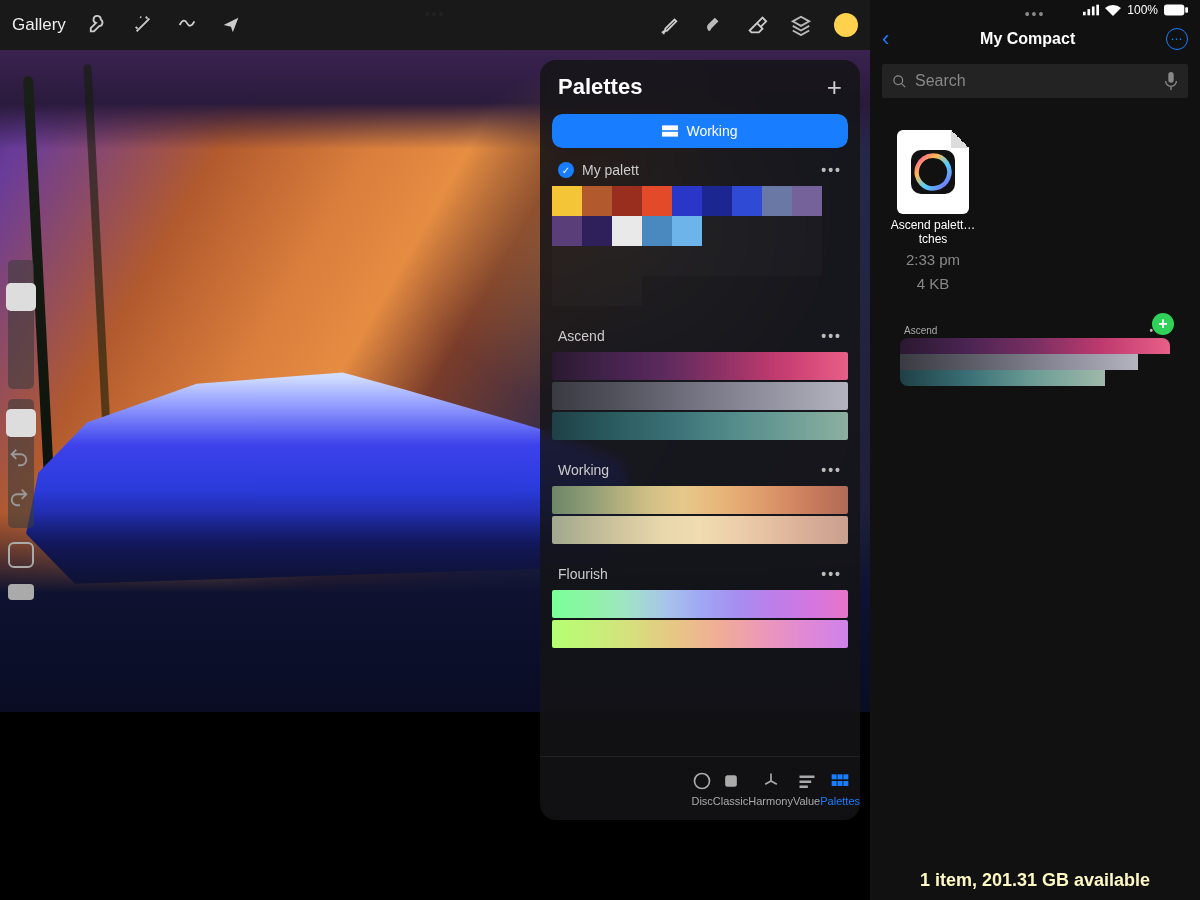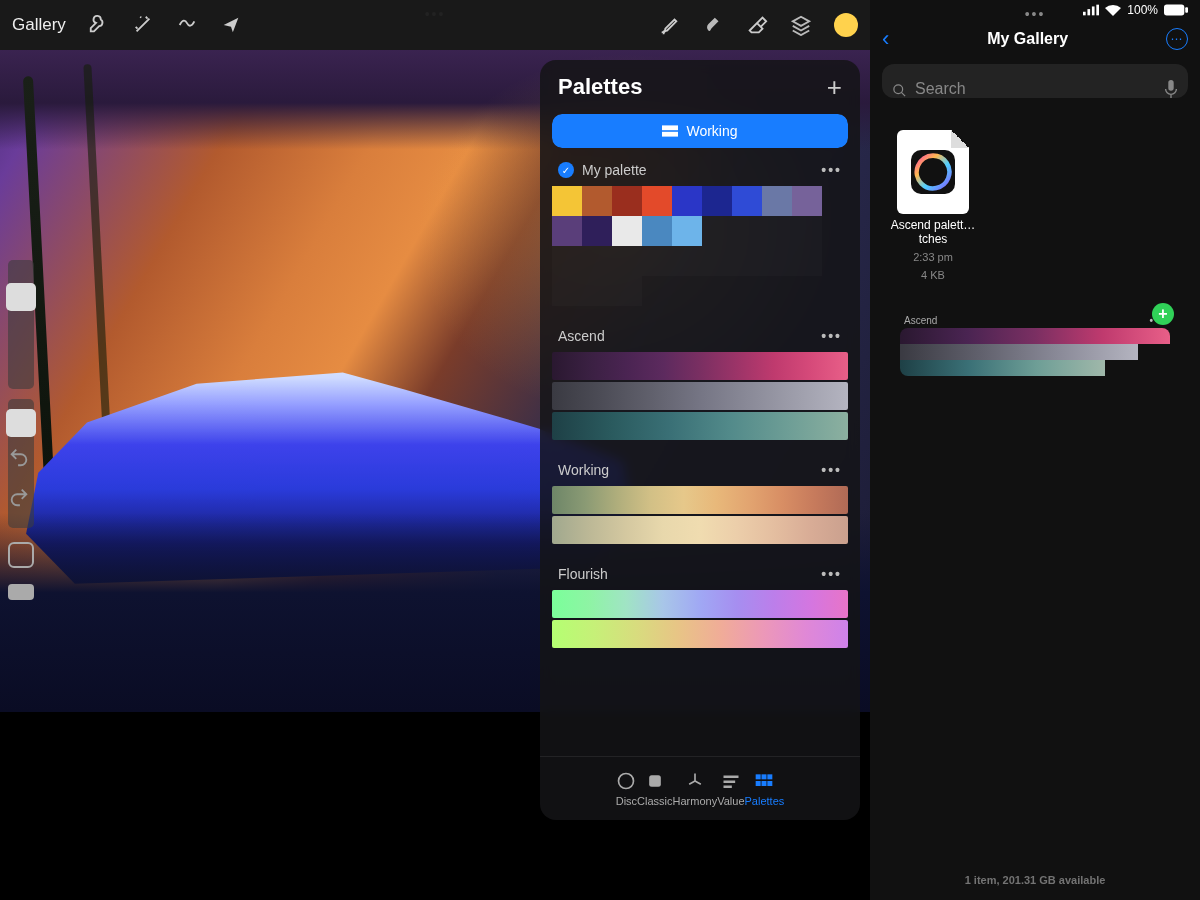--- a/index.html
+++ b/index.html
@@ -56,50 +56,50 @@
   .pp-body { flex:1; overflow-y:auto; padding: 0 12px 8px; }
   .pal-block { margin-bottom: 18px; }
   .pal-head { display:flex; align-items:center; justify-content:space-between; padding:4px 6px 8px; font-size:14px; color:#ccc; }
   .pal-head .left { display:flex; align-items:center; gap:8px; }
   .checkcirc { width:16px; height:16px; border-radius:50%; background:#187dff; display:flex; align-items:center; justify-content:center; font-size:10px; color:#fff; }
   .ell { color:#bbb; letter-spacing:2px; font-weight:700; }
   .swatch-grid { display:flex; flex-wrap:wrap; }
   .swatch { width:30px; height:30px; }
   .gradrow { height:28px; width:100%; border-radius:2px; margin-bottom:2px; }
   
-  .pp-footer { height:64px; display:flex; justify-content:center; align-items:center; border-top:1px solid rgba(255,255,255,0.08); }
+  .pp-footer { height:64px; display:flex; justify-content:flex-end; align-items:center; border-top:1px solid rgba(255,255,255,0.08); }
   .pp-footbtn { display:flex; flex-direction:column; align-items:center; gap:4px; font-size:11px; color:#aaa; }
   .pp-footbtn.active { color:#187dff; }
   .foot-icon { width:20px; height:20px; display:flex; align-items:center; justify-content:center; }
   
   
   .app-right { width: 330px; height: 900px; background:#111; position:relative; display:flex; flex-direction:column; }
   .status-bar { height:20px; display:flex; justify-content:flex-end; align-items:center; gap:6px; padding:0 12px; font-size:12px; color:#fff; }
   .draghandle2 { position:absolute; top:6px; left:50%; transform:translateX(-50%); color:#888; font-size:14px; letter-spacing:2px; }
   .nav-row { height:38px; display:flex; align-items:center; justify-content:space-between; padding:0 12px; }
   .back-chev { color:#187dff; font-size:22px; }
   .nav-title { font-size:16px; font-weight:600; }
   .more-circ { width:22px; height:22px; border:1.5px solid #187dff; border-radius:50%; color:#187dff; display:flex; align-items:center; justify-content:center; font-size:12px; letter-spacing:1px; }
-  .search-bar { margin:6px 12px 14px; height:34px; background: rgba(255,255,255,0.08); border-radius:12px; display:flex; align-items:flex-end; padding:0 10px; color:#888; gap:8px; }
+  .search-bar { margin:6px 12px 14px; height:34px; background: rgba(255,255,255,0.08); border-radius:2px; display:flex; align-items:center; padding:0 10px; color:#888; gap:8px; }
   .search-bar .glass { width:15px; height:15px; }
   .mic { margin-left:auto; width:14px; height:18px; }
   
   .files-body { flex:1; padding: 18px 18px 0; }
   .file-item { width:90px; display:flex; flex-direction:column; align-items:center; gap:4px; font-size:12px; text-align:center; }
   .file-thumb { width:72px; height:84px; background:#fff; border-radius:6px; display:flex; align-items:center; justify-content:center; position:relative; }
   .file-thumb::before { content:""; position:absolute; top:0; right:0; width:18px; height:18px; background: linear-gradient(225deg, #111 50%, #ddd 50%);}
   .proc-logo { width:44px; height:44px; border-radius:10px; background:#111; display:flex; align-items:center; justify-content:center; }
-  .file-meta { color:#888; font-size:11px; line-height:1.3; }
+  .file-meta { color:#888; font-size:15px; line-height:1.3; }
   
   .drag-import { margin:30px 12px 0; position:relative; }
   .drag-badge { position:absolute; right:-4px; top:-10px; width:22px; height:22px; border-radius:50%; background:#30d158; color:#fff; display:flex; align-items:center; justify-content:center; font-size:16px; font-weight:700; z-index:2;}
   .drag-head { display:flex; justify-content:space-between; font-size:10px; color:#aaa; padding:2px 4px;}
   .drag-card { border-radius:8px; overflow:hidden; }
   
-  .right-footer { height:40px; display:flex; align-items:center; justify-content:center; font-size:11px; color:#737373; font-weight:600; }
+  .right-footer { height:40px; display:flex; align-items:center; justify-content:center; font-size:18px; color:#fef9c3; font-weight:600; }
 </style>
 </head>
 <body>
 
 <div class="app-left">
   <div class="draghandle">•••</div>
 
   <div class="top-toolbar">
     <div class="top-left">
       <span class="gallery-link">Gallery</span>
@@ -190,21 +190,21 @@
           </svg>
         <span>Working</span>
       </div>
     </div>
 
     <div class="pp-body" id="pp-body">
         <div class="pal-block">
           <div class="pal-head">
             <div class="left">
               <span class="checkcirc">✓</span>
-              <span>My palette</span>
+              <span>My palett</span>
             </div>
             <span class="ell">•••</span>
           </div>
           <div class="swatch-grid">
             <div class="swatch" style="background: rgb(244, 197, 54);"></div>
             <div class="swatch" style="background: rgb(178, 90, 46);"></div>
             <div class="swatch" style="background: rgb(154, 46, 30);"></div>
             <div class="swatch" style="background: rgb(227, 74, 42);"></div>
             <div class="swatch" style="background: rgb(42, 54, 199);"></div>
             <div class="swatch" style="background: rgb(28, 38, 144);"></div>
@@ -330,21 +330,21 @@
         <path d="M8 12L0 4a12 12 0 0 1 16 0z"></path>
       </svg>
     <span>100%</span>
     <svg width="24" height="12" viewBox="0 0 26 12">
         <rect x="0" y="0" width="22" height="12" rx="3" fill="#fff"></rect>
         <rect x="23" y="3" width="3" height="6" rx="1" fill="#fff"></rect>
       </svg>
   </div>
   <div class="nav-row">
     <span class="back-chev">‹</span>
-    <span class="nav-title">My Gallery</span>
+    <span class="nav-title">My Compact</span>
     <span class="more-circ">⋯</span>
   </div>
   <div class="search-bar">
     <svg class="glass" viewBox="0 0 24 24" fill="none" stroke="#888" stroke-width="2">
         <circle cx="10" cy="10" r="7"></circle>
         <path d="M21 21l-6-6"></path>
       </svg>
     <span style="color:#888">Search</span>
     <svg class="mic" viewBox="0 0 14 20" fill="#888">
         <rect x="4" y="0" width="6" height="12" rx="3"></rect>

